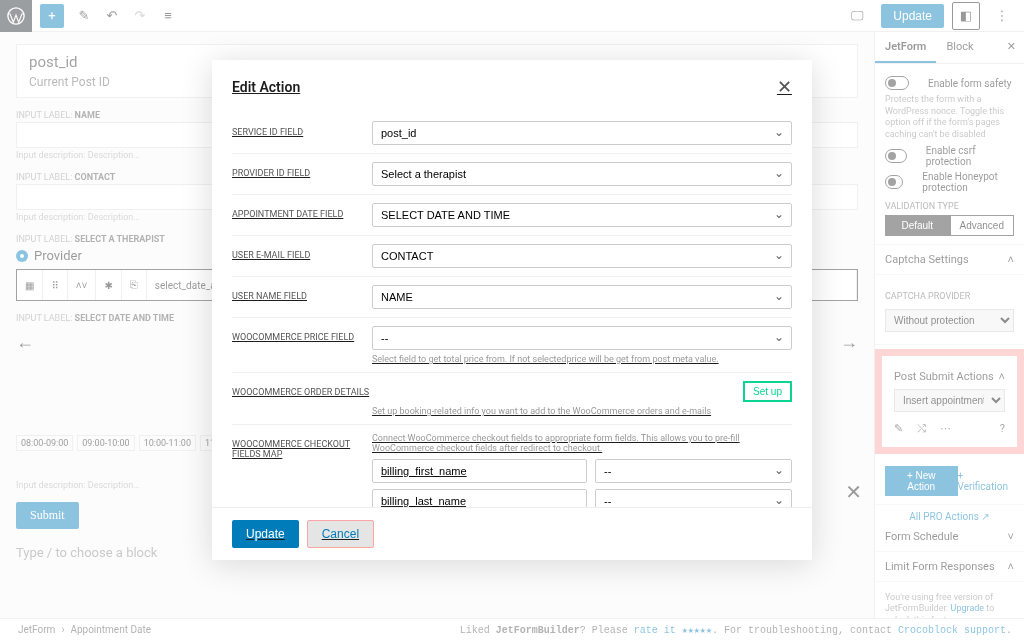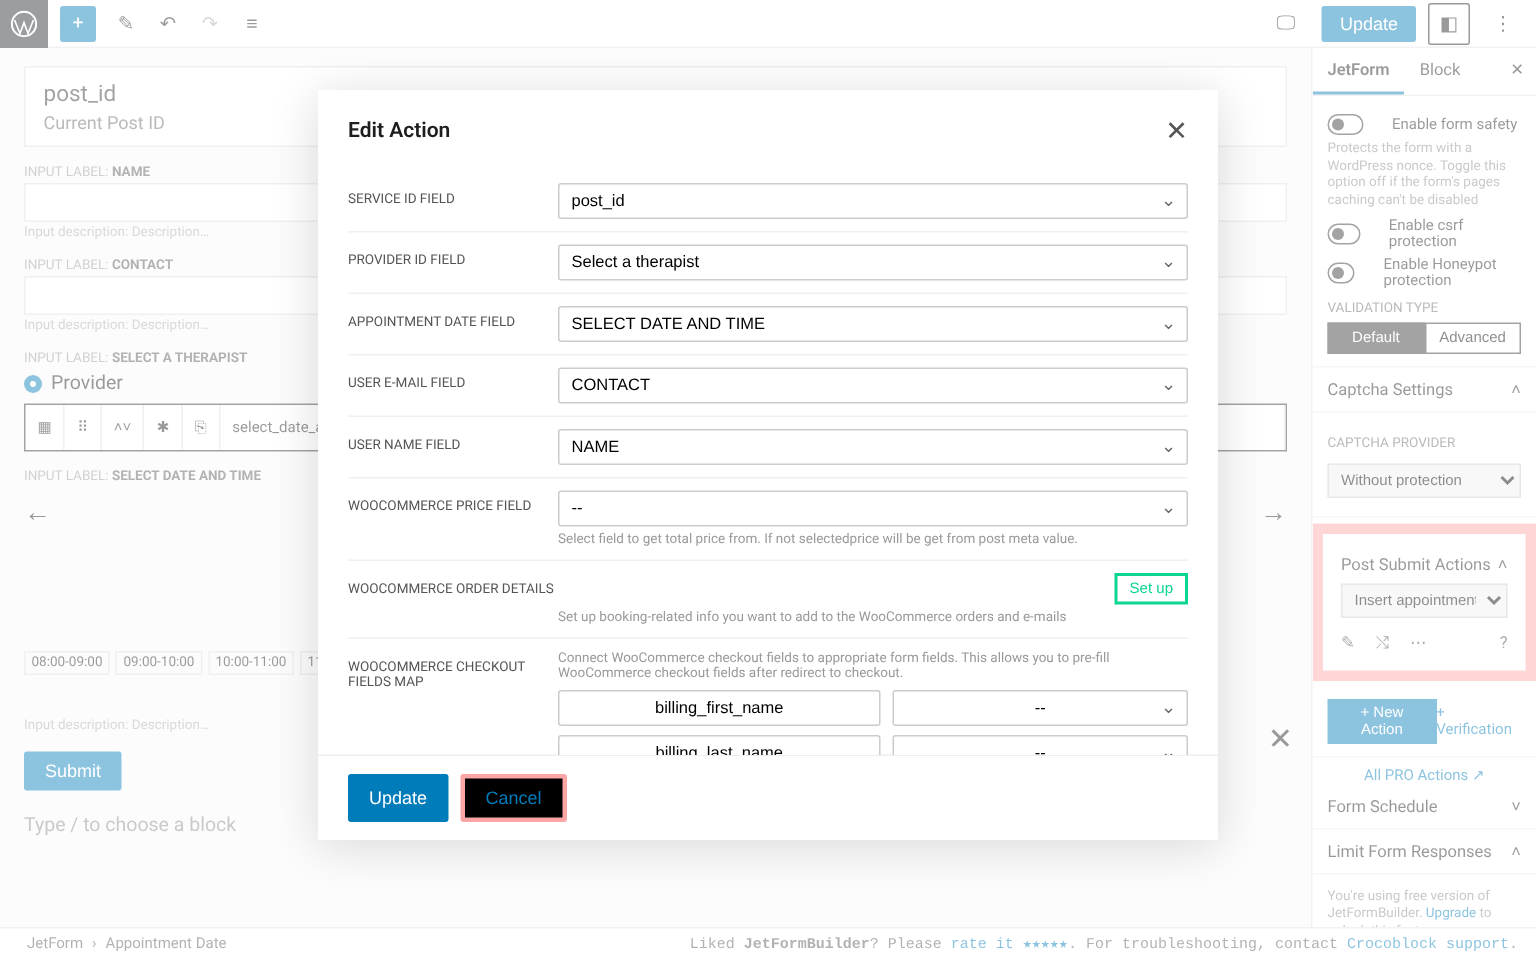--- a/index.html
+++ b/index.html
@@ -35,21 +35,21 @@
 .radio-dot::after { content: ''; width: 4px; height: 4px; background: #fff; border-radius: 50%; position: absolute; top: 4px; left: 4px; }
 .block-toolbar { display: flex; align-items: center; border: 1px solid #333; background: #fff; height: 32px; margin: 6px 0; }
 .block-toolbar .tb-item { padding: 0 8px; border-right: 1px solid #ddd; height: 100%; display: flex; align-items: center; font-size: 10px; }
 .nav-row { display: flex; align-items: center; justify-content: space-between; margin: 8px 0; }
 .nav-arrow { font-size: 18px; cursor: pointer; }
 .calendar { width: 100%; }
 .cal-header { display: flex; }
 .cal-col { flex: 1; text-align: center; font-size: 11px; padding: 4px; }
 .cal-times { display: flex; font-size: 9px; gap: 4px; margin: 6px 0; }
 .time-slot { border: 1px solid #ddd; padding: 2px 4px; }
-.submit-btn { background: #007cba; color: #fff; border: none; padding: 6px 14px; border-radius: 2px; font-size: 12px; margin-top: 12px; }
+.submit-btn { background: #007cba; color: #fff; border: none; padding: 6px 14px; border-radius: 2px; font-size: 12px; margin-top: 12px; font-family: Liberation Serif, serif; }
 .type-prompt { color: #888; font-size: 13px; margin-top: 16px; }
 .close-x { position: absolute; right: 12px; top: 448px; font-size: 20px; cursor: pointer; }
 
 
 .sb-tabs { display: flex; border-bottom: 1px solid #e0e0e0; }
 .sb-tab { padding: 8px 10px; font-size: 11px; cursor: pointer; }
 .sb-tab.active { border-bottom: 2px solid #007cba; font-weight: 600; }
 .sb-close { margin-left: auto; padding: 8px; cursor: pointer; }
 .sb-section { padding: 8px 10px; border-bottom: 1px solid #eee; }
 .sb-row { display: flex; align-items: center; gap: 19px; margin: 4px 0; }
@@ -64,42 +64,42 @@
 .sb-panel-head { display: flex; justify-content: space-between; align-items: center; padding: 8px 10px; border-bottom: 1px solid #eee; font-size: 11px; cursor: pointer; }
 .sb-select { width: 100%; padding: 4px; font-size: 10px; border: 1px solid #ccc; margin: 4px 0; }
 .highlight-box { border: 7px solid #fca5a5; padding: 12px; margin: 4px 0; }
 .action-icons { display: flex; gap: 14px; margin-top: 6px; color: #444; }
 .new-action-btn { background: #007cba; color: #fff; border: none; padding: 4px 8px; font-size: 10px; }
 .ver-link { color: #007cba; font-size: 10px; margin-left: auto; }
 .pro-link { color: #007cba; font-size: 10px; display: block; text-align: center; margin-top: 6px; }
 .upgrade-link { color: #007cba; }
 
 
-.modal-overlay { position: absolute; inset: 0; background: rgba(255,255,255,0.55); display: flex; align-items: flex-start; justify-content: center; padding-top: 60px; }
+.modal-overlay { position: absolute; inset: 0; background: rgba(255,255,255,0.55); display: flex; align-items: flex-start; justify-content: center; padding-top: 60px; text-decoration: underline; }
 .modal { width: 600px; max-height: 500px; background: #fff; box-shadow: 0 4px 30px rgba(0,0,0,0.15); display: flex; flex-direction: column; }
 .modal-head { display: flex; justify-content: space-between; align-items: center; padding: 16px 20px 8px; }
 .modal-title { font-size: 14px; font-weight: 600; }
 .modal-close { font-size: 18px; cursor: pointer; color: #555; }
 .modal-body { flex: 1; overflow-y: auto; padding: 8px 20px; position: relative; }
 .modal-body::-webkit-scrollbar { width: 6px; }
 .modal-body::-webkit-scrollbar-thumb { background: #ccc; }
 .m-row { display: flex; align-items: flex-start; padding: 8px 0; border-top: 1px solid #f0f0f0; }
 .m-row:first-child { border-top: none; }
 .m-label { width: 140px; font-size: 9px; text-transform: uppercase; color: #555; padding-top: 6px; }
 .m-field { flex: 1; }
 .m-select { width: 100%; padding: 5px 8px; font-size: 11px; border: 1px solid #ccc; border-radius: 2px; background: #fff; appearance: none; position: relative; }
 .sel-wrap { position: relative; }
 .sel-wrap::after { content: '⌄'; position: absolute; right: 8px; top: 4px; pointer-events: none; color: #666; font-size: 12px; }
 .m-hint { font-size: 9px; color: #999; margin-top: 4px; }
 .setup-btn { border: 2px solid #0bd68f; color: #0bd68f; padding: 3px 8px; font-size: 10px; background: #fff; float: right; }
 .map-row { display: flex; gap: 8px; margin: 6px 0; }
-.map-row .m-select { flex: 1; text-align: center; }
+.map-row .m-select { flex: 1; }
 .modal-foot { padding: 12px 20px; border-top: 1px solid #eee; display: flex; gap: 8px; }
 .btn-primary { background: #007cba; color: #fff; border: none; padding: 6px 14px; border-radius: 2px; font-size: 12px; cursor: pointer; }
-.btn-secondary { background: #000000; border: 3px solid #fca5a5; color: #007cba; padding: 6px 14px; border-radius: 2px; font-size: 12px; cursor: pointer; }
+.btn-secondary { background: #e5e5e5; border: 1px solid #fca5a5; color: #007cba; padding: 6px 14px; border-radius: 2px; font-size: 12px; cursor: pointer; }
 
 
 .footer { height: 22px; border-top: 1px solid #e0e0e0; display: flex; align-items: center; padding: 0 12px; font-size: 10px; color: #555; }
 .footer-right { margin-left: auto; font-family: Liberation Mono, monospace; }
 .footer a { color: #007cba; text-decoration: none; }
 .crumb { padding: 2px 6px; }
 </style>
 </head>
 <body>
 

